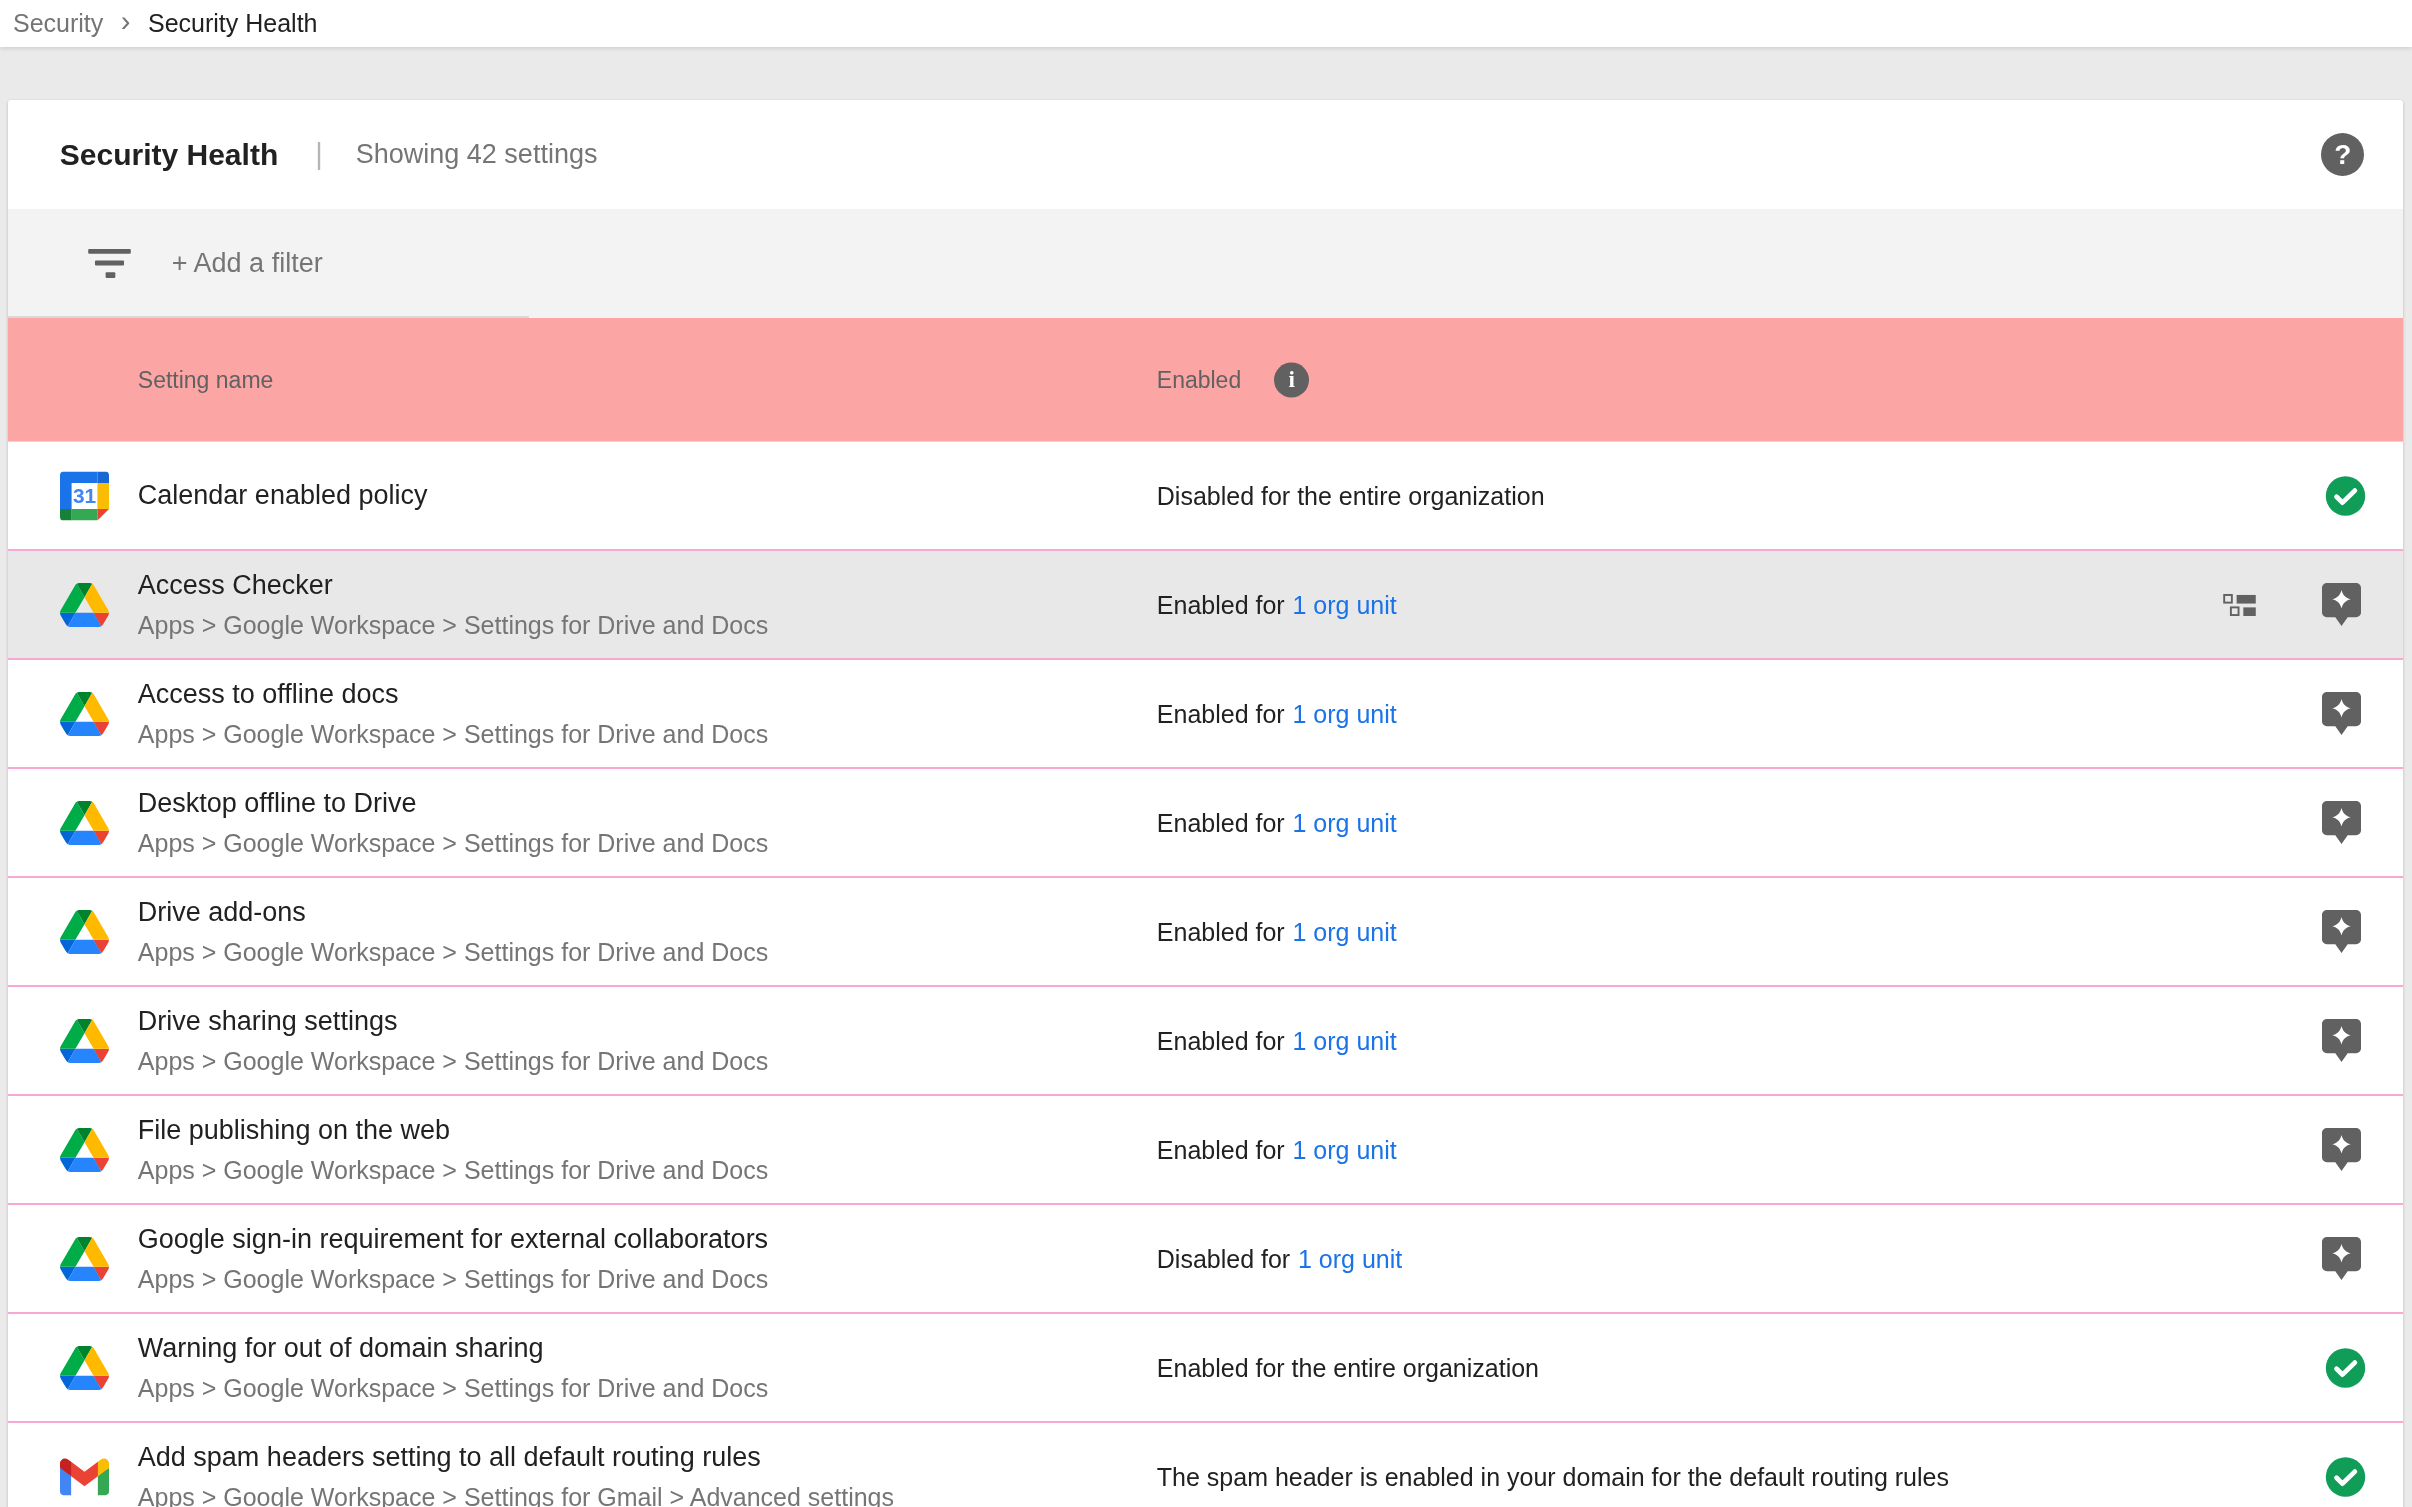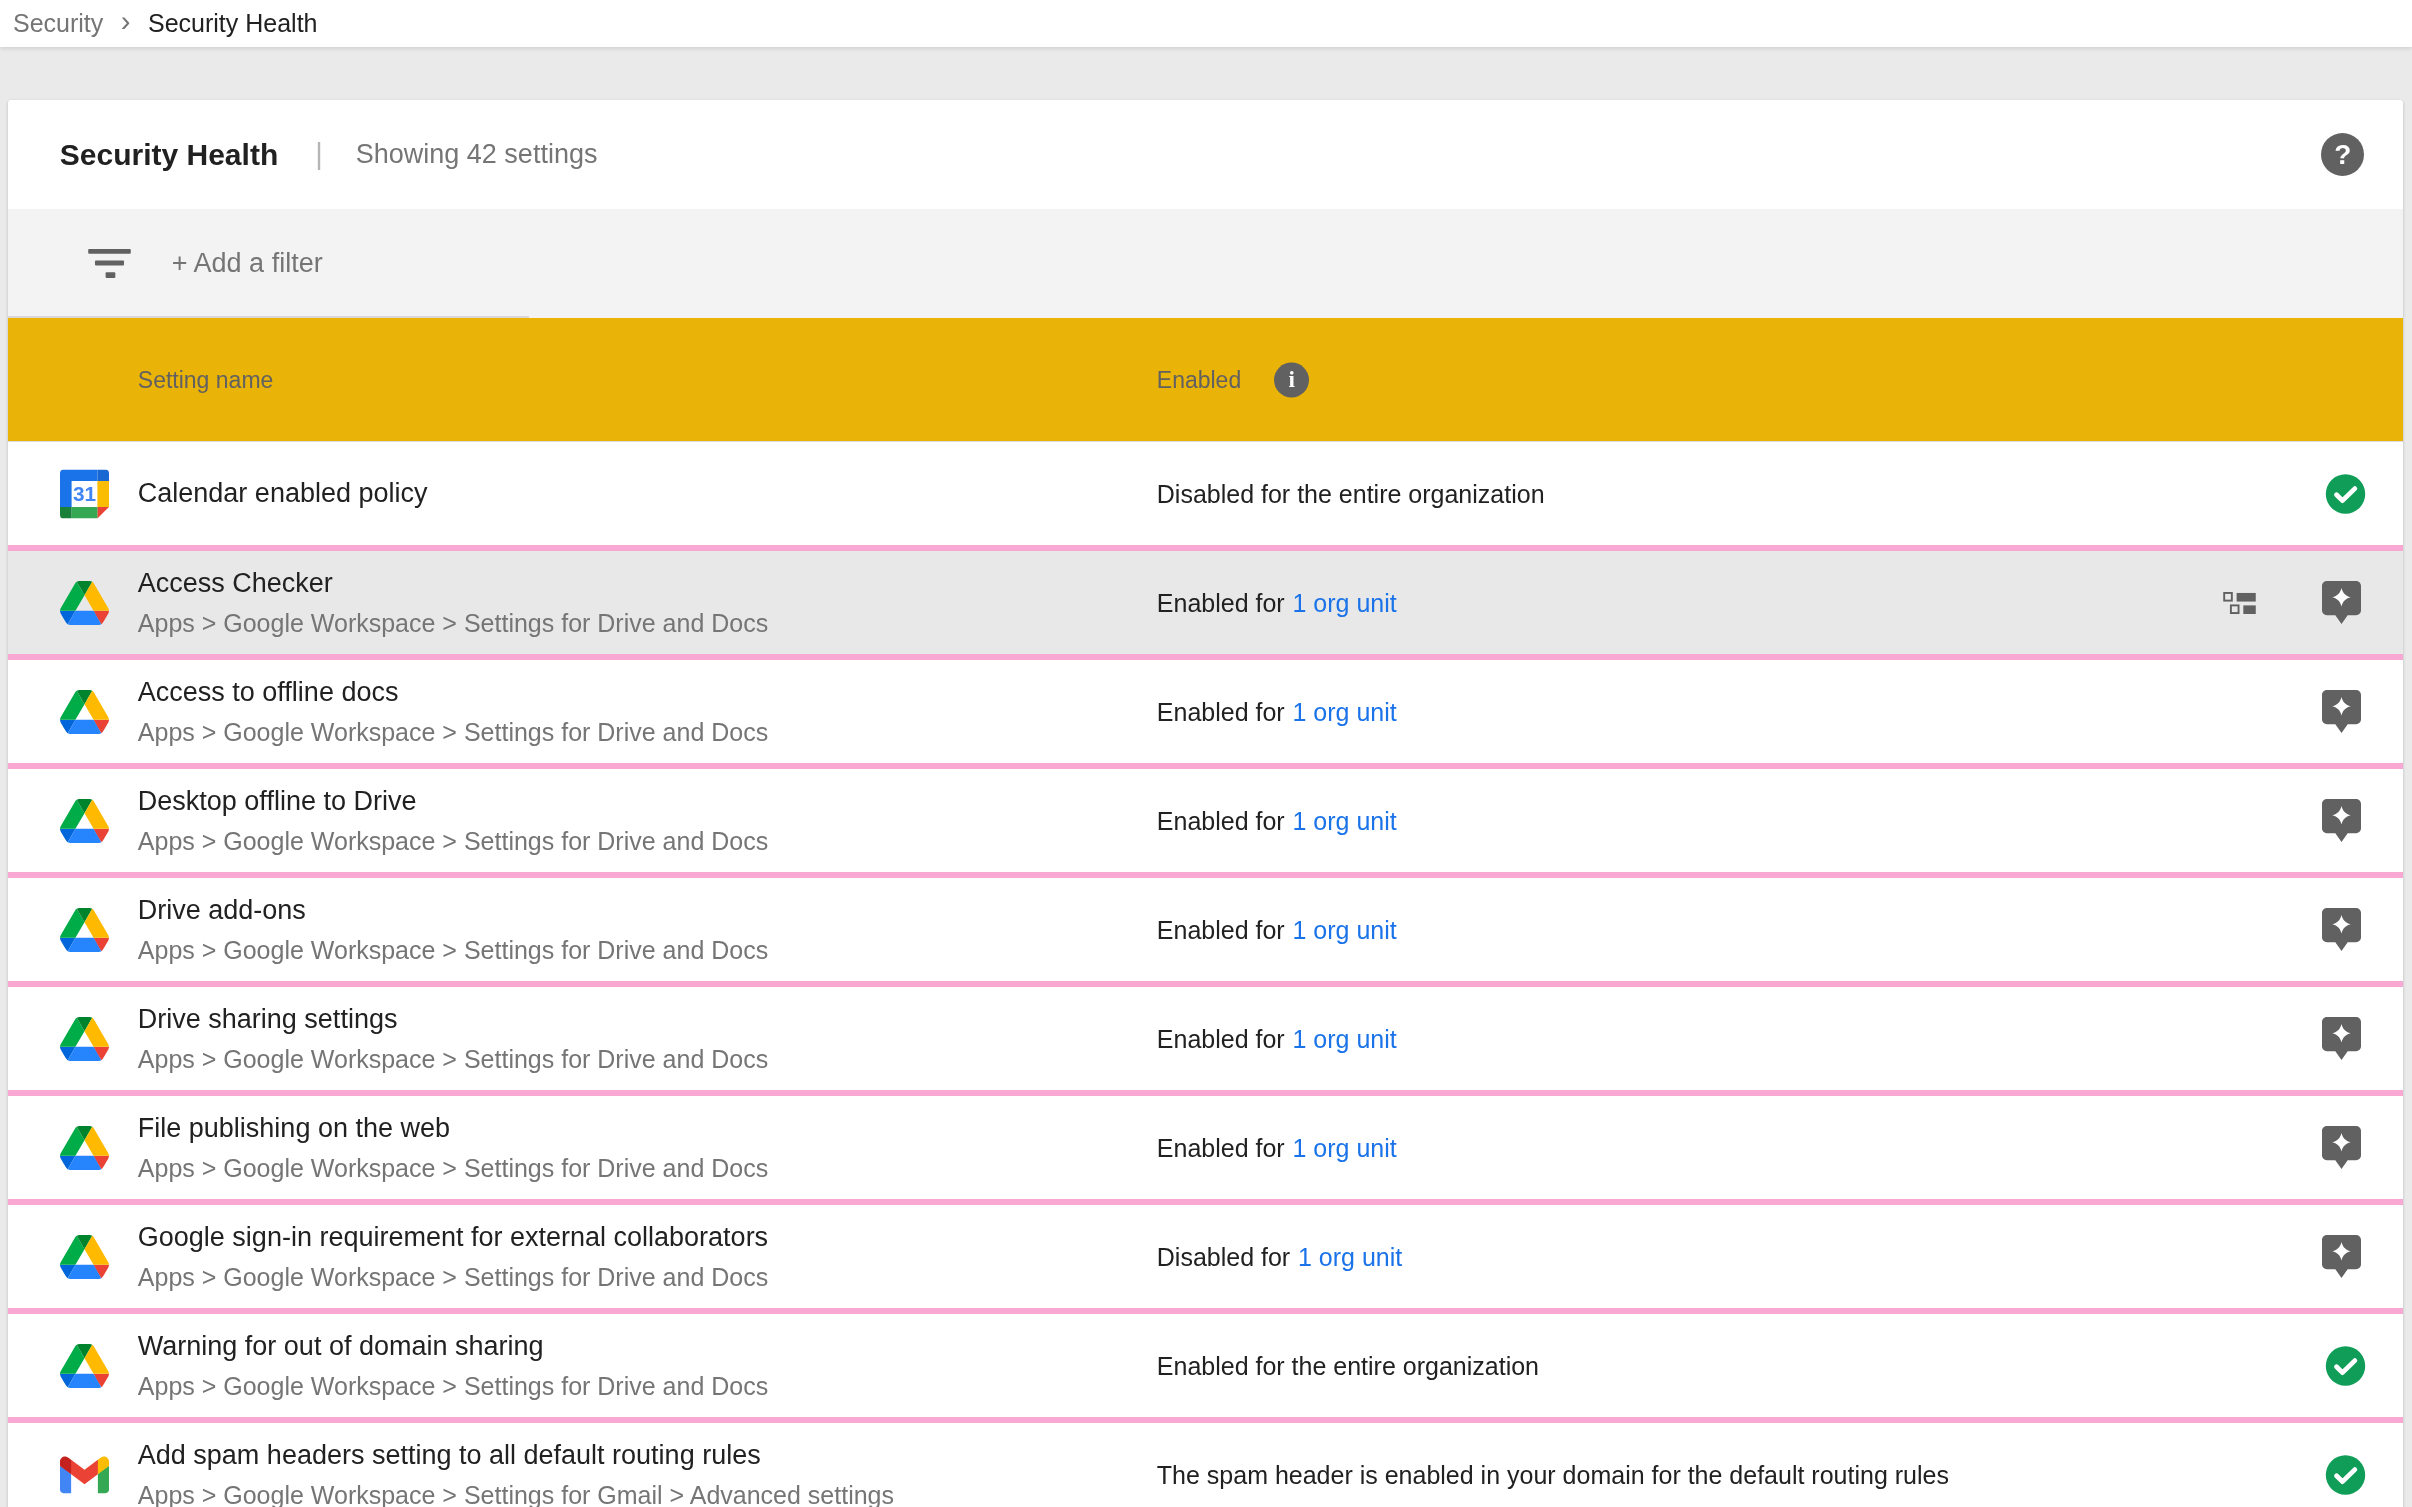--- a/index.html
+++ b/index.html
@@ -33,31 +33,31 @@
     margin-left:auto;width:43px;height:43px;border-radius:50%;background:#616161;
     color:#fff;display:flex;align-items:center;justify-content:center;
     font-size:28px;font-weight:700;cursor:pointer;user-select:none;
   }
   
   .filter-row{height:109px;background:#f3f3f3;position:relative;display:flex;align-items:center;padding-left:80px;}
   .filter-icon{width:43px;height:30px;display:block;cursor:pointer;}
   .add-filter-label{font-size:27px;color:#757575;margin-left:41px;cursor:pointer;}
   .filter-underline{position:absolute;left:0;bottom:0;width:521px;height:1.9px;background:#d8d8d8;}
   
-  .col-header{height:124px;background:#eab308;position:relative;border-bottom:1px solid #dcdcdc;box-sizing:border-box;}
+  .col-header{height:124px;background:#fca5a5;position:relative;border-bottom:1px solid #dcdcdc;box-sizing:border-box;}
   .col-setting{position:absolute;left:130px;top:50%;transform:translateY(-50%);
     font-size:23px;font-weight:500;color:#616161;}
   .col-status{position:absolute;left:1149px;top:50%;transform:translateY(-50%);
     display:flex;align-items:center;}
   .col-status-label{font-size:23px;font-weight:500;color:#616161;}
   .info-icon{width:35px;height:35px;margin-left:33px;border-radius:50%;background:#616161;color:#fff;
     display:flex;align-items:center;justify-content:center;font-size:23px;font-weight:700;
     font-family:"Liberation Serif", serif;cursor:pointer;}
   
-  .row{height:109px;position:relative;border-bottom:6px solid #f9a8d4;box-sizing:border-box;cursor:pointer;background:#fff;}
+  .row{height:109px;position:relative;border-bottom:2px solid #f9a8d4;box-sizing:border-box;cursor:pointer;background:#fff;}
   .row.highlight{background:#e8e8e8;}
   .app-icon{position:absolute;left:52px;top:50%;transform:translateY(-50%);width:49px;height:49px;}
   .app-icon svg{width:100%;height:100%;display:block;}
   .row-text{position:absolute;left:130px;top:50%;transform:translateY(-50%);}
   .setting-title{font-size:27px;color:#212121;line-height:1.15;}
   .setting-path{font-size:25px;color:#757575;line-height:1.15;margin-top:10.7px;}
   .row-status{position:absolute;left:1149px;top:50%;transform:translateY(-50%);font-size:25px;color:#212121;white-space:nowrap;}
   .org-unit-link{color:#1a73e8;margin-left:7.8px;cursor:pointer;}
   .trailing-icon{position:absolute;top:50%;transform:translateY(-50%);}
   .trailing-icon.check{right:36px;width:43px;height:43px;}

